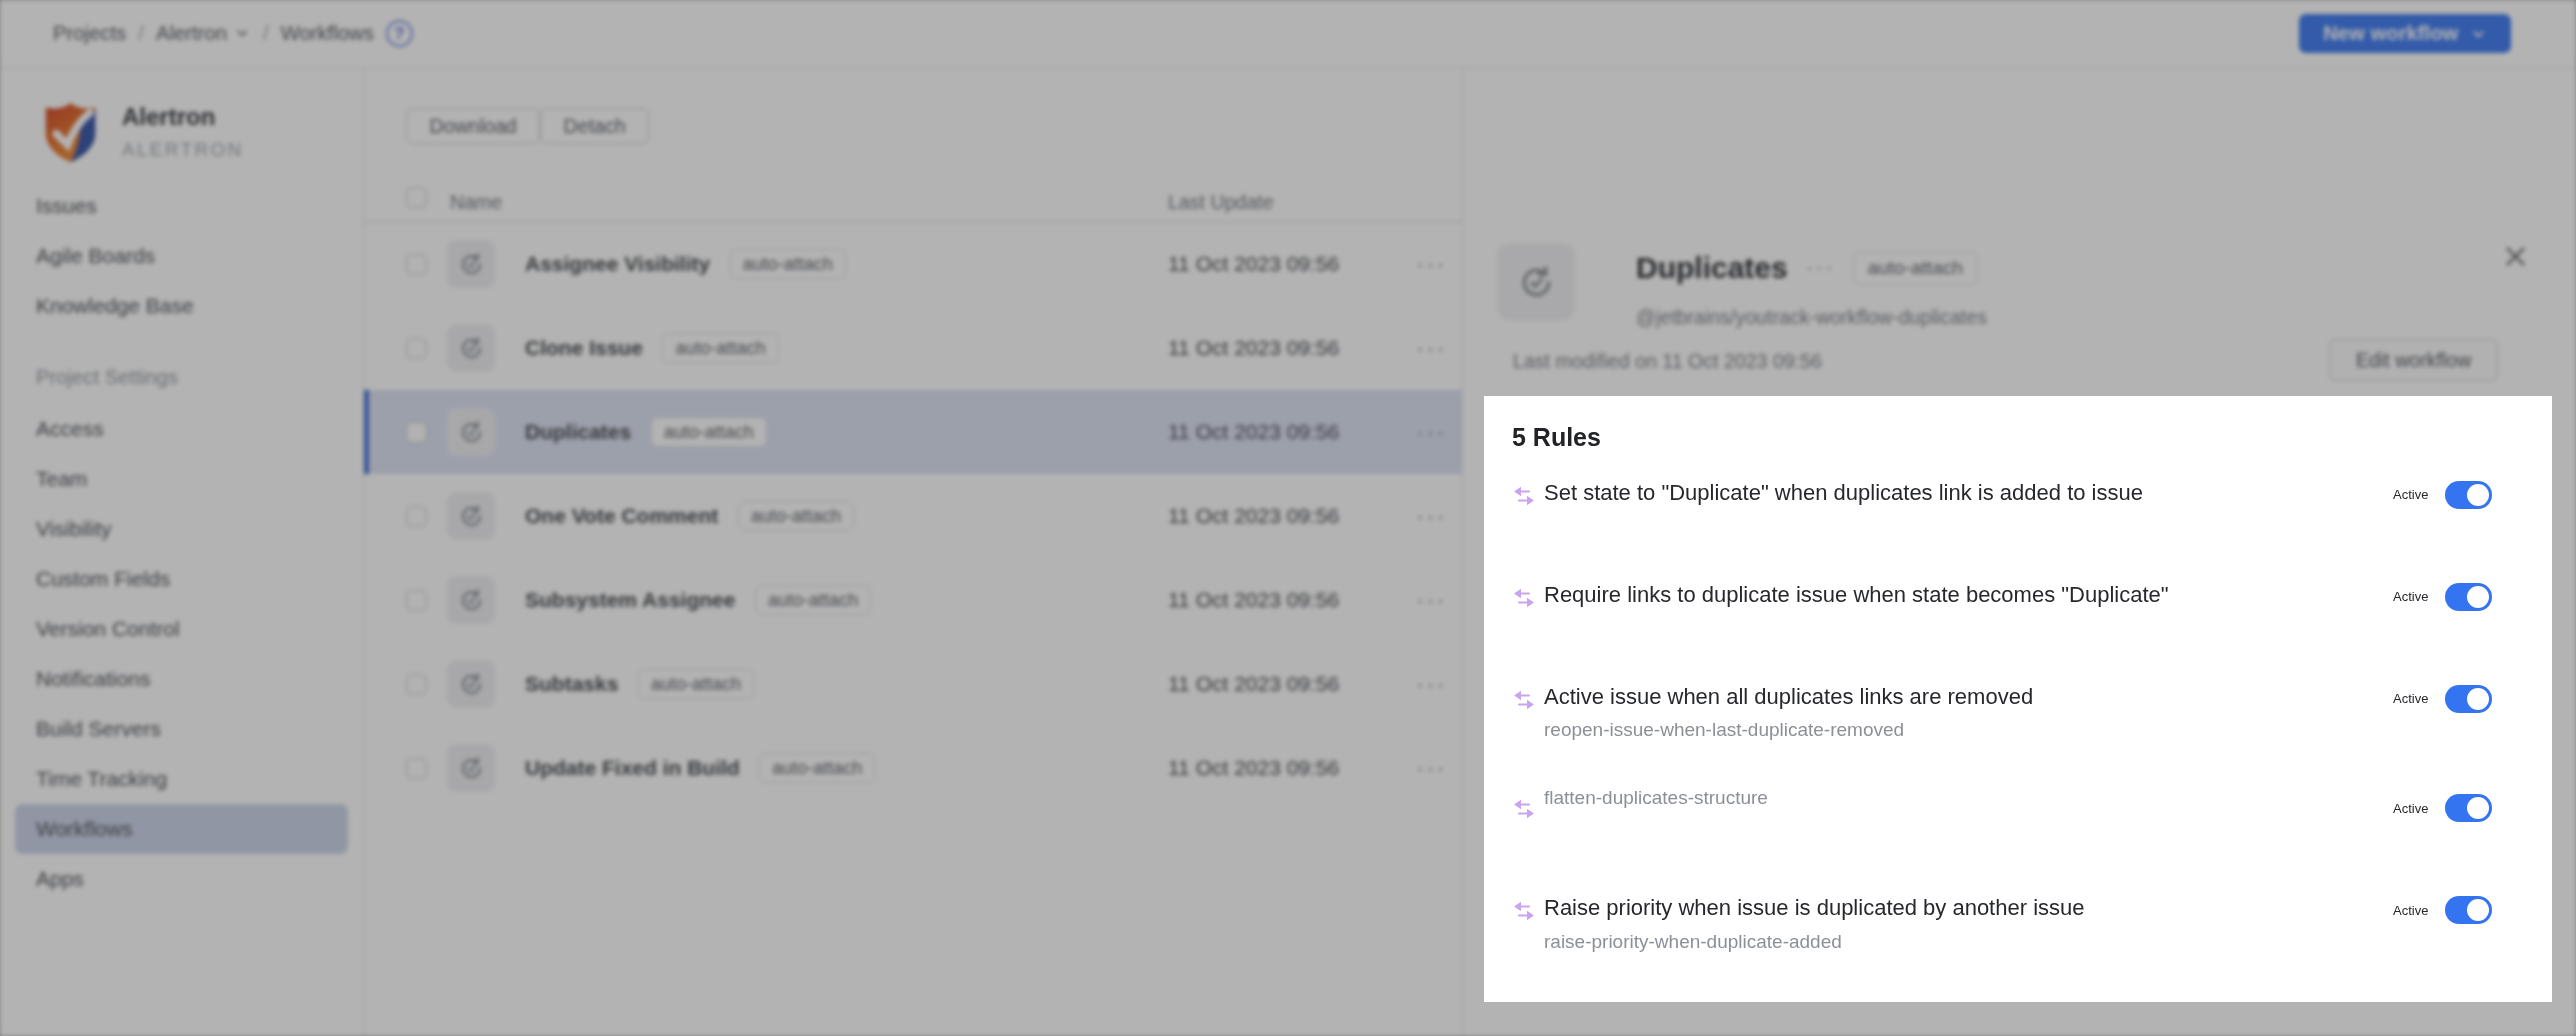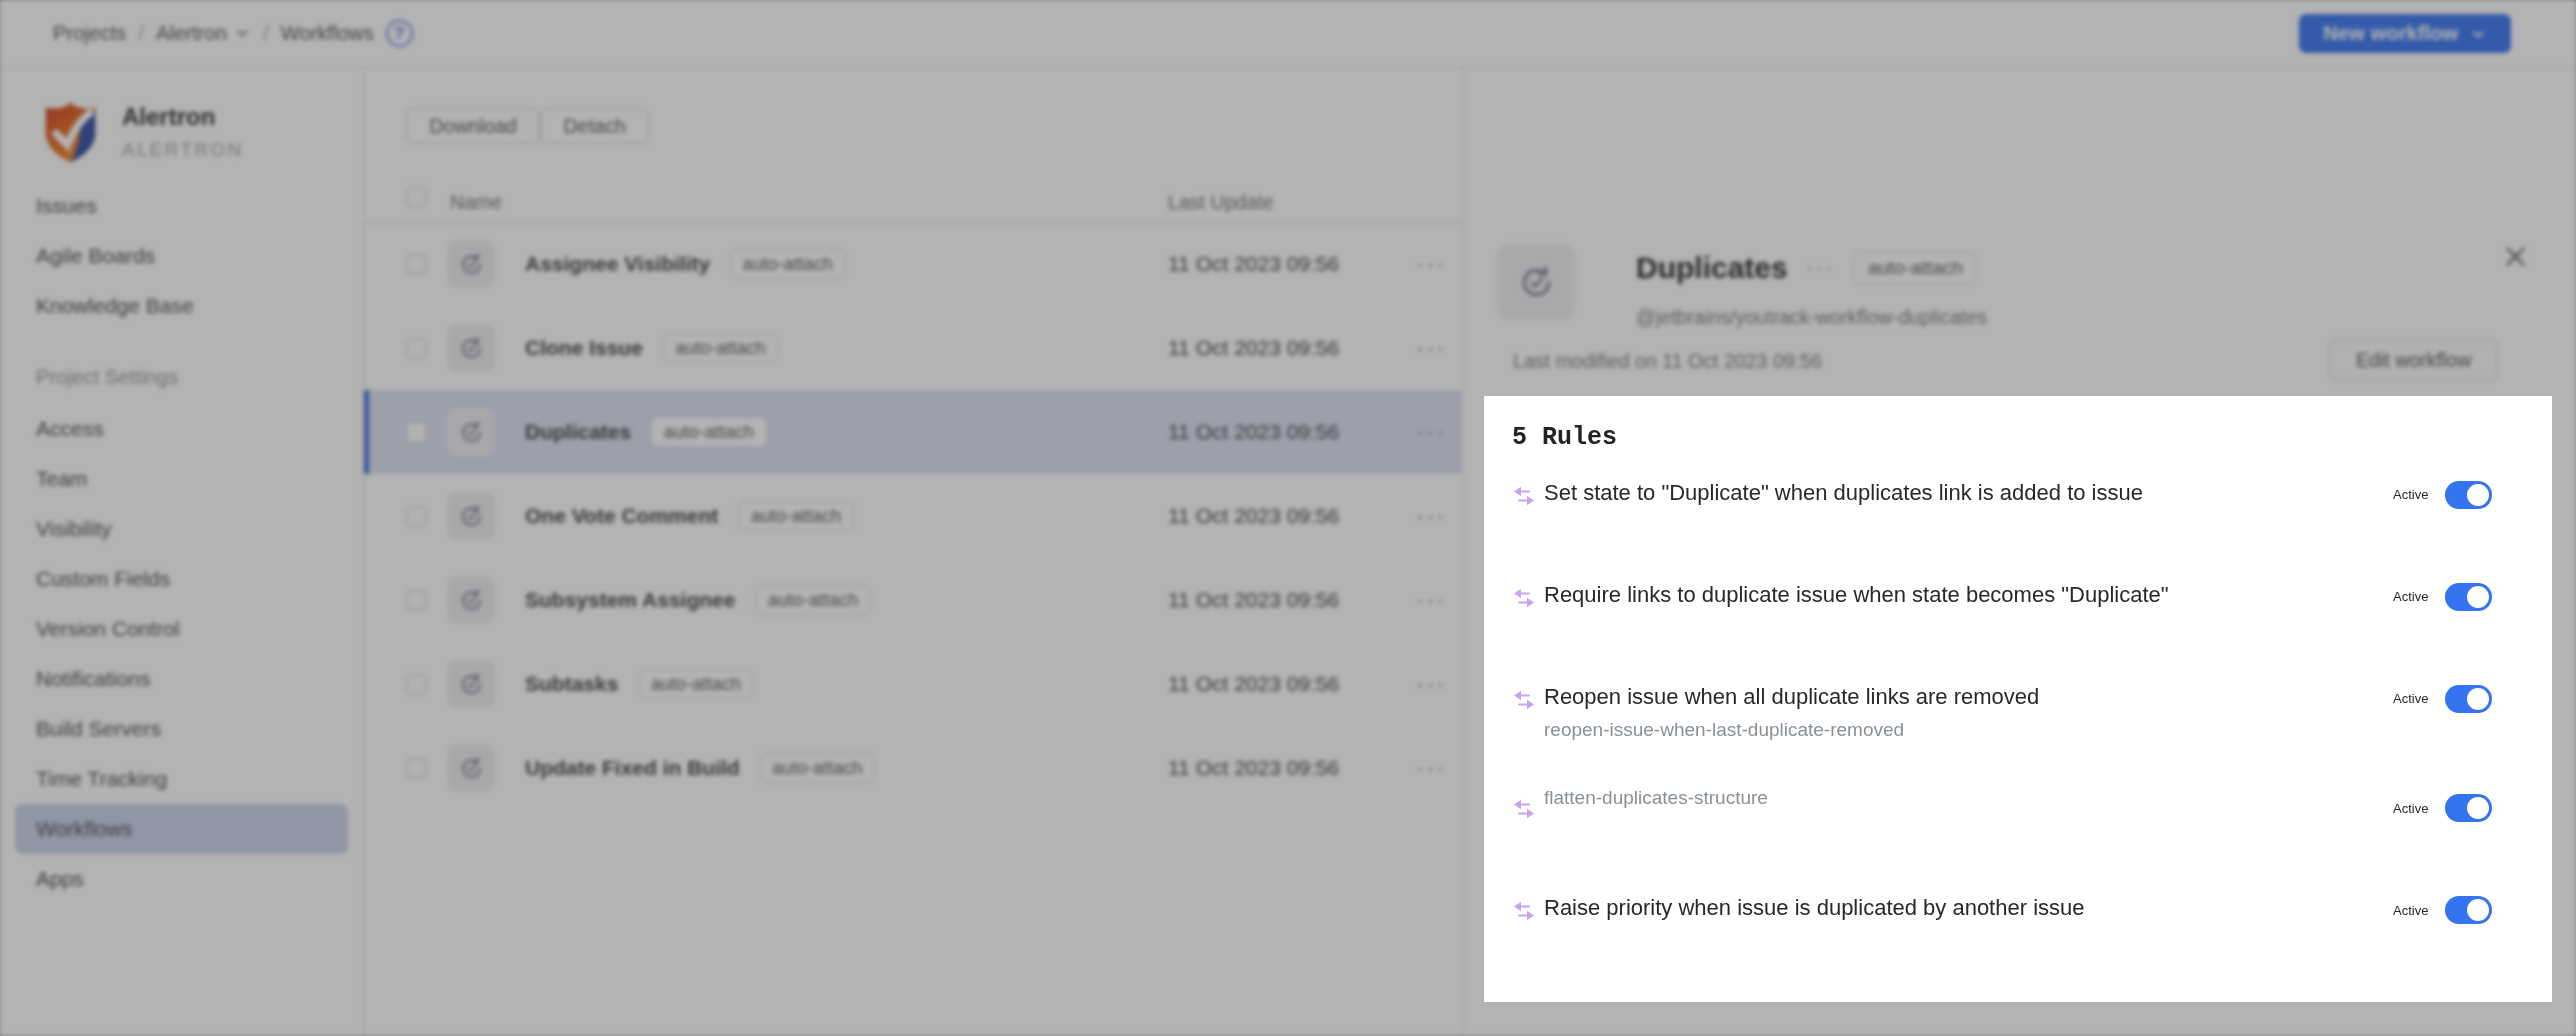--- a/index.html
+++ b/index.html
@@ -90,21 +90,21 @@
   .d-pkg { position:absolute; left:173px; top:238px; font-size:19.6px; color:#74777d; }
   .d-close { position:absolute; right:47px; top:175px; width:27px; height:27px; }
   .d-modified { position:absolute; left:50px; top:282px; font-size:19.6px; color:#74777d; }
   .d-edit { position:absolute; right:78px; top:271px; height:42px; padding:0 25.6px;
             border:1.5px solid #c6c8cc; border-radius:6.8px; background:#fcfcfd;
             font-size:19.6px; color:#4b4e54; display:flex; align-items:center; }
 
   
   .spotlight { position:absolute; left:1484px; top:396px; width:1068px; height:606px;
                background:#ffffff; z-index:5; }
-  .sp-heading { position:absolute; left:28px; top:27px; font-size:25px; font-weight:700; color:#212327;font-family:Liberation Mono, monospace; }
+  .sp-heading { position:absolute; left:28px; top:27px; font-size:25px; font-weight:700; color:#212327; }
   .rules { position:absolute; left:0; top:77px; right:0; }
   .rule { position:relative; height:102px; padding-left:60px; padding-right:60px; }
   .rule-icon { position:absolute; left:28px; top:10.5px; }
   .rule-title { font-size:22px; color:#26282c; line-height:30px; padding-top:4.5px; }
   .rule-name { font-size:19px; color:#8b9097; margin-top:7.5px; }
   .rule-right { position:absolute; right:60px; top:7.5px; display:flex; align-items:center; gap:16.6px; }
   .rule-status { font-size:13px; color:#26282c; }
   .toggle { position:relative; width:47px; height:28px; background:#3574F0; border-radius:14.3px; }
   .toggle .knob { position:absolute; right:3px; top:3px; width:22px; height:22px;
                   background:#fff; border-radius:50%; }
@@ -404,21 +404,21 @@
 
         <div class="rule">
           <svg class="rule-icon" width="24" height="24" viewBox="0 0 24 24">
             <g stroke="#C9A4F0" stroke-width="2" fill="#C9A4F0" stroke-linecap="round">
               <line x1="7" y1="7.5" x2="17" y2="7.5"></line>
               <polygon points="8,4.6 8,10.4 3.8,7.5"></polygon>
               <line x1="7" y1="16.5" x2="17" y2="16.5"></line>
               <polygon points="16,13.6 16,19.4 20.2,16.5"></polygon>
             </g>
           </svg>
-          <div class="rule-title">Reopen issue when all duplicate links are removed</div>
+          <div class="rule-title">Active issue when all duplicates links are removed</div>
           <div class="rule-name">reopen-issue-when-last-duplicate-removed</div>
           <div class="rule-right">
             <span class="rule-status">Active</span>
             <div class="toggle">
               <div class="knob"></div>
             </div>
           </div>
         </div>
 
         <div class="rule">
@@ -442,20 +442,21 @@
         <div class="rule">
           <svg class="rule-icon" width="24" height="24" viewBox="0 0 24 24">
             <g stroke="#C9A4F0" stroke-width="2" fill="#C9A4F0" stroke-linecap="round">
               <line x1="7" y1="7.5" x2="17" y2="7.5"></line>
               <polygon points="8,4.6 8,10.4 3.8,7.5"></polygon>
               <line x1="7" y1="16.5" x2="17" y2="16.5"></line>
               <polygon points="16,13.6 16,19.4 20.2,16.5"></polygon>
             </g>
           </svg>
           <div class="rule-title">Raise priority when issue is duplicated by another issue</div>
+          <div class="rule-name">raise-priority-when-duplicate-added</div>
           <div class="rule-right">
             <span class="rule-status">Active</span>
             <div class="toggle">
               <div class="knob"></div>
             </div>
           </div>
         </div>
 
     </div>
   </div>

